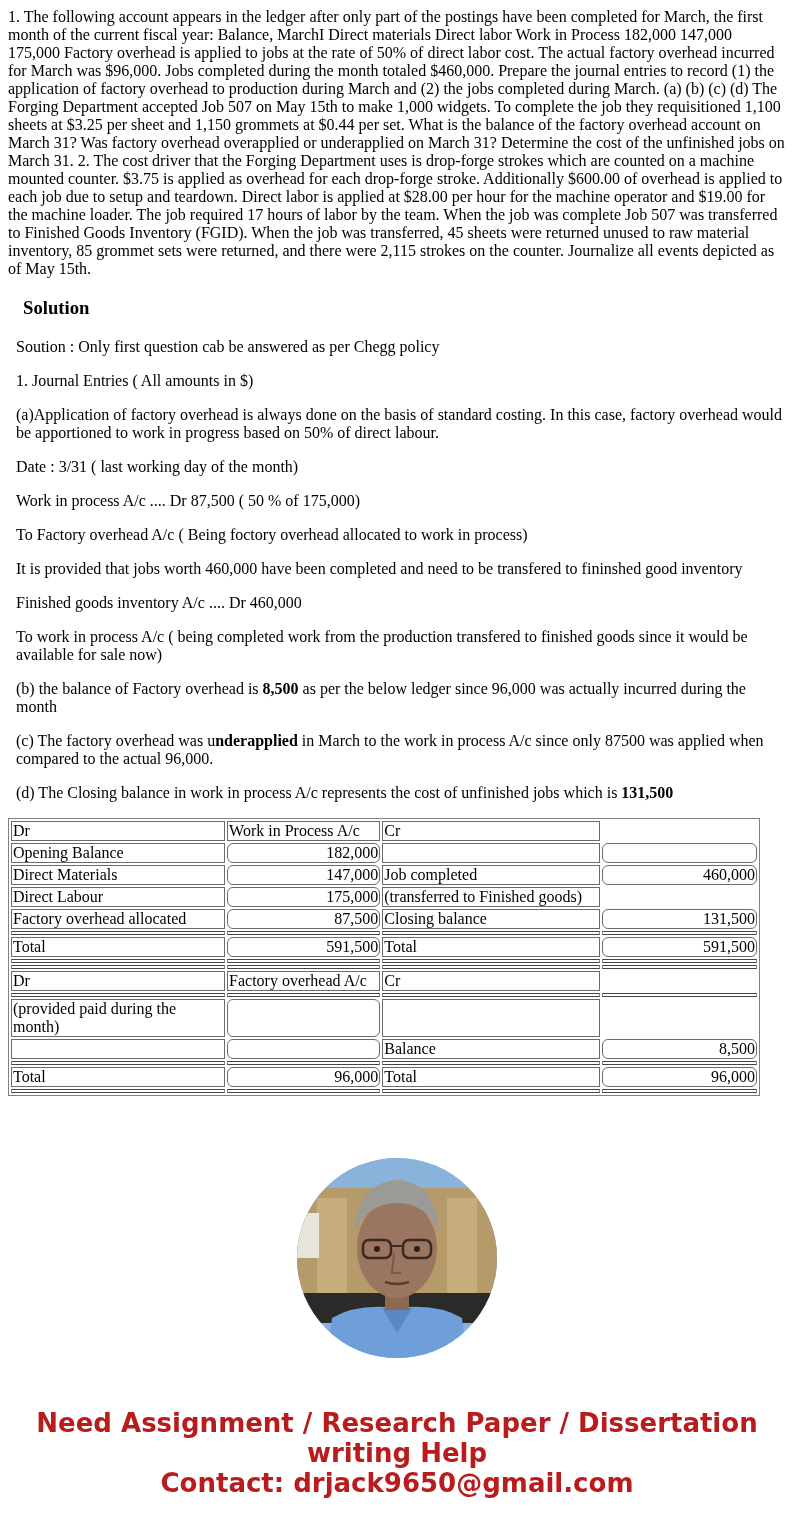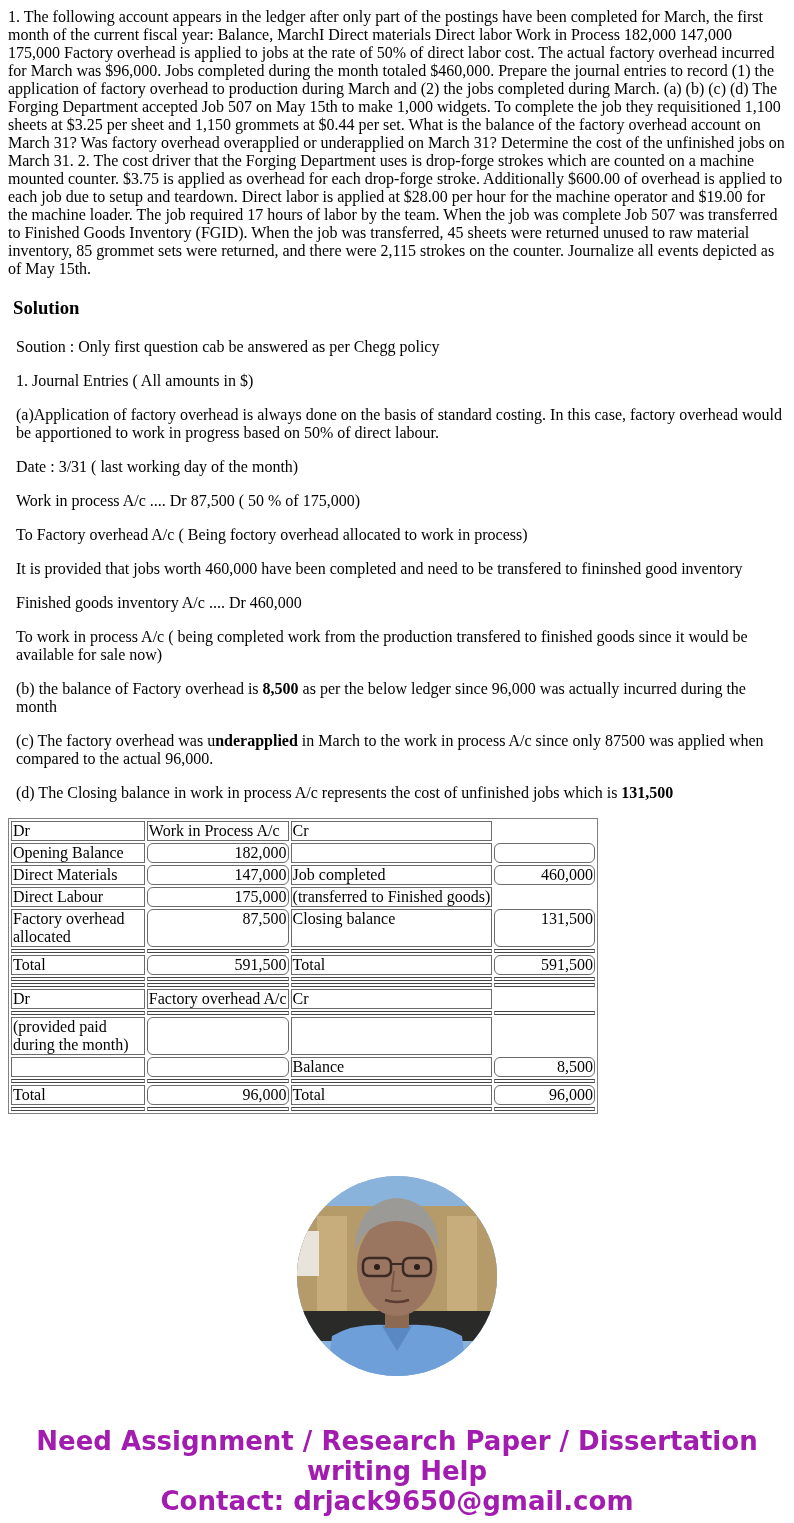--- a/index.html
+++ b/index.html
@@ -8,32 +8,32 @@
     font-family: "Liberation Serif", "DejaVu Serif", serif;
     font-size: 16px;
     line-height: 18px;
     color: #000;
   }
   .wrap { padding: 8px 8px 0 8px; }
   p { margin: 0 0 16px 8px; }
   h3 {
     font-size: 18.7px;
     font-weight: bold;
-    margin: 20px 0 20px 5px;
+    margin: 20px 0 20px 15px;
     line-height: 20px;
   }
   .question { margin: 0 0 20px 0; }
   b { font-weight: bold; }
 
   table.ledger {
     border: 1px solid #808080;
     border-collapse: separate;
     border-spacing: 2px;
     margin: 0 0 0 0;
-    width: 590px;
+    width: 752px;
   }
   table.ledger td {
     border: 1px solid #6b6b6b;
     padding: 0 1px;
     height: 18px;
     vertical-align: top;
     font-size: 16px;
     line-height: 18px;
   }
   table.ledger td.noborder { border-color: transparent; }
@@ -66,21 +66,21 @@
     position: relative;
     background: #8ab3dc;
   }
   .promo {
     margin-top: 50px;
     text-align: center;
     font-family: "DejaVu Sans", sans-serif;
     font-weight: bold;
     font-size: 26px;
     line-height: 30px;
-    color: #a21caf;
+    color: #b91c1c;
   }
 </style>
 </head>
 <body>
 
 <div class="wrap">
 
   <p class="question">1. The following account appears in the ledger after only part of the postings have been completed for March, the first month of the current fiscal year: Balance, MarchI Direct materials Direct labor Work in Process 182,000 147,000 175,000 Factory overhead is applied to jobs at the rate of 50% of direct labor cost. The actual factory overhead incurred for March was $96,000. Jobs completed during the month totaled $460,000. Prepare the journal entries to record (1) the application of factory overhead to production during March and (2) the jobs completed during March. (a) (b) (c) (d) The Forging Department accepted Job 507 on May 15th to make 1,000 widgets. To complete the job they requisitioned 1,100 sheets at $3.25 per sheet and 1,150 grommets at $0.44 per set. What is the balance of the factory overhead account on March 31? Was factory overhead overapplied or underapplied on March 31? Determine the cost of the unfinished jobs on March 31. 2. The cost driver that the Forging Department uses is drop-forge strokes which are counted on a machine mounted counter. $3.75 is applied as overhead for each drop-forge stroke. Additionally $600.00 of overhead is applied to each job due to setup and teardown. Direct labor is applied at $28.00 per hour for the machine operator and $19.00 for the machine loader. The job required 17 hours of labor by the team. When the job was complete Job 507 was transferred to Finished Goods Inventory (FGID). When the job was transferred, 45 sheets were returned unused to raw material inventory, 85 grommet sets were returned, and there were 2,115 strokes on the counter. Journalize all events depicted as of May 15th.</p>
 
   <h3>Solution</h3>

